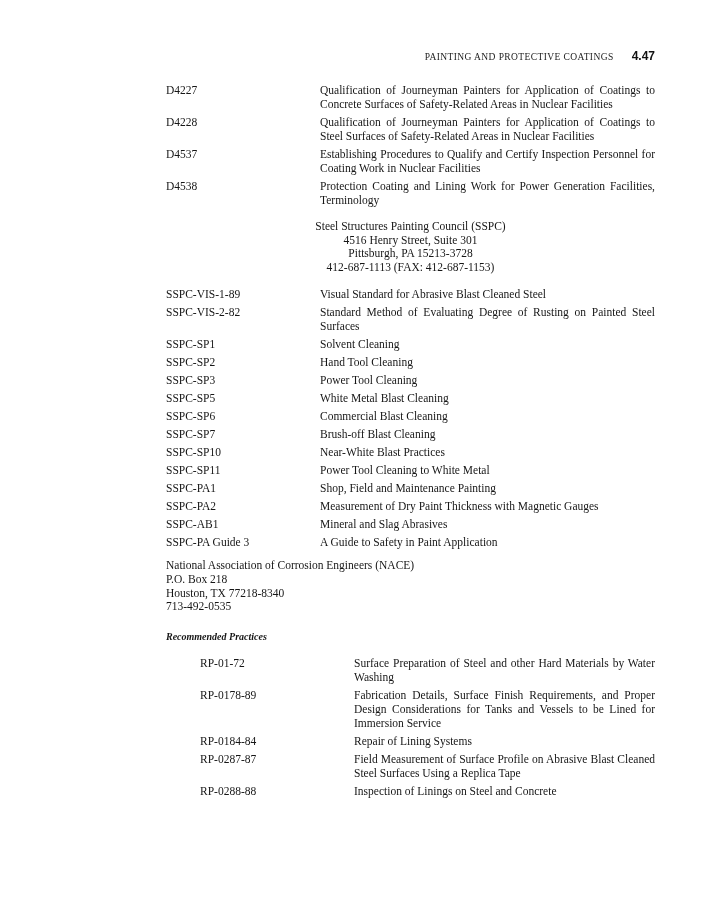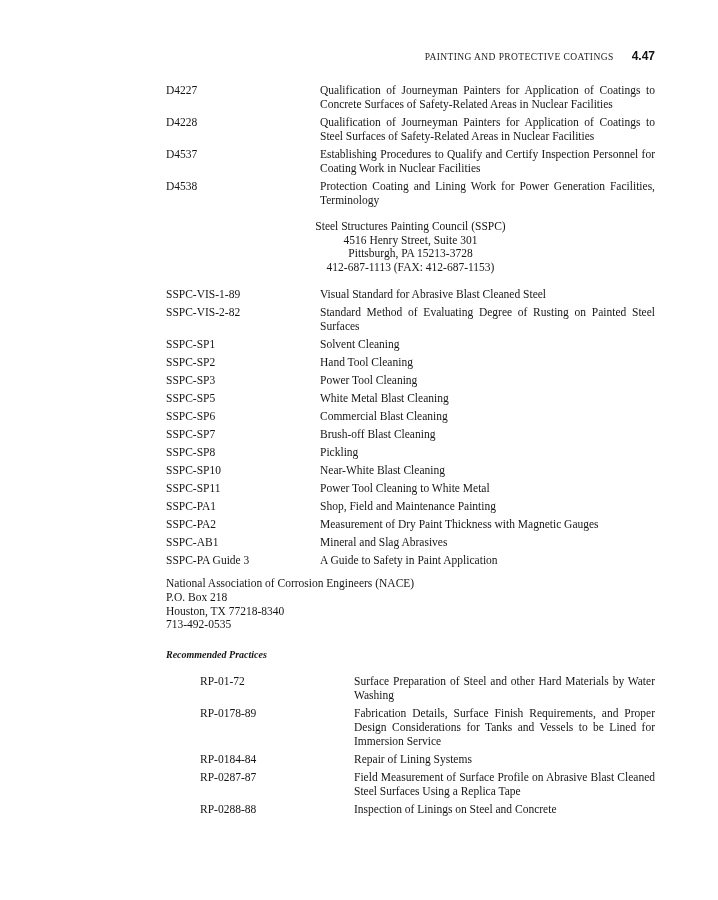--- a/index.html
+++ b/index.html
@@ -138,26 +138,22 @@
       </div>
       <div class="entry">
         <span class="code">SSPC-SP6</span>
         <span class="desc">Commercial Blast Cleaning</span>
       </div>
       <div class="entry">
         <span class="code">SSPC-SP7</span>
         <span class="desc">Brush-off Blast Cleaning</span>
       </div>
       <div class="entry">
-        <span class="code">SSPC-SP8</span>
-        <span class="desc">Pickling</span>
-      </div>
-      <div class="entry">
         <span class="code">SSPC-SP10</span>
-        <span class="desc">Near-White Blast Cleaning</span>
+        <span class="desc">Near-White Blast Practices</span>
       </div>
       <div class="entry">
         <span class="code">SSPC-SP11</span>
         <span class="desc">Power Tool Cleaning to White Metal</span>
       </div>
       <div class="entry">
         <span class="code">SSPC-PA1</span>
         <span class="desc">Shop, Field and Maintenance Painting</span>
       </div>
       <div class="entry">

